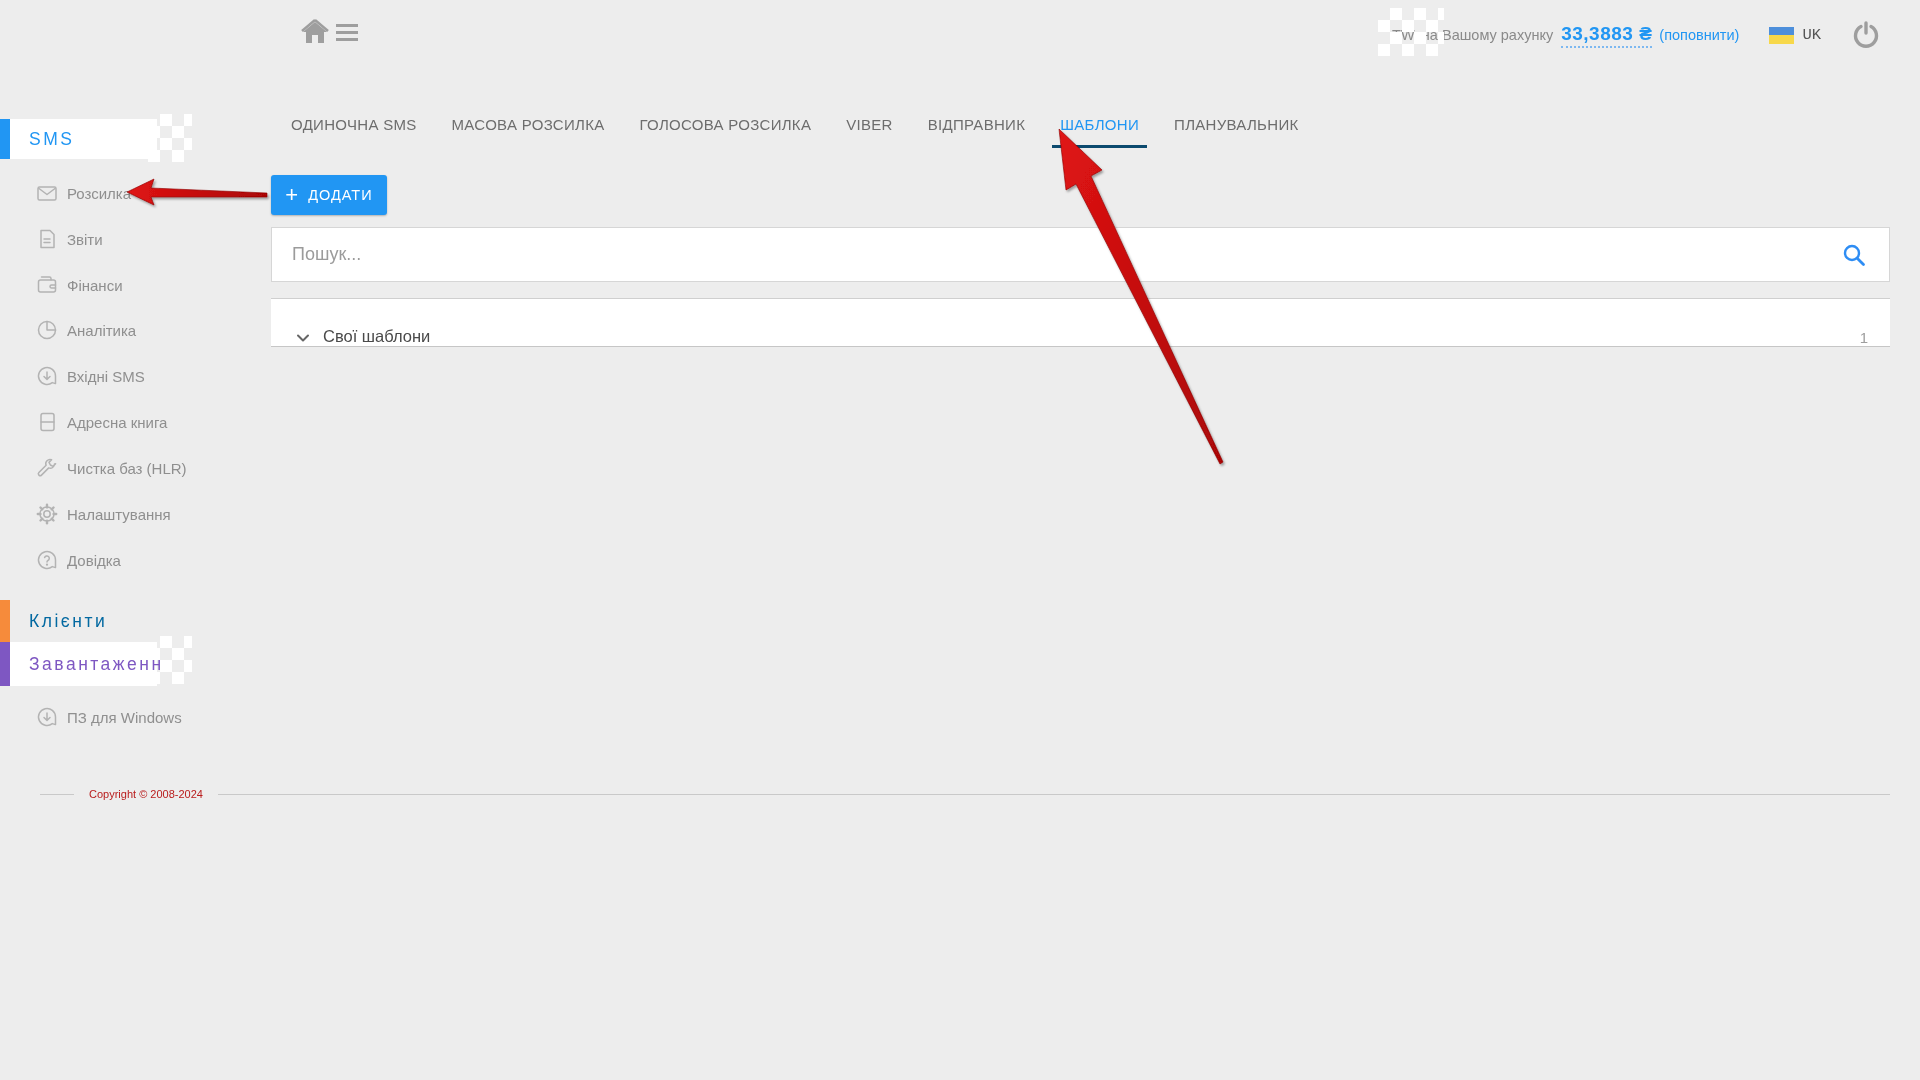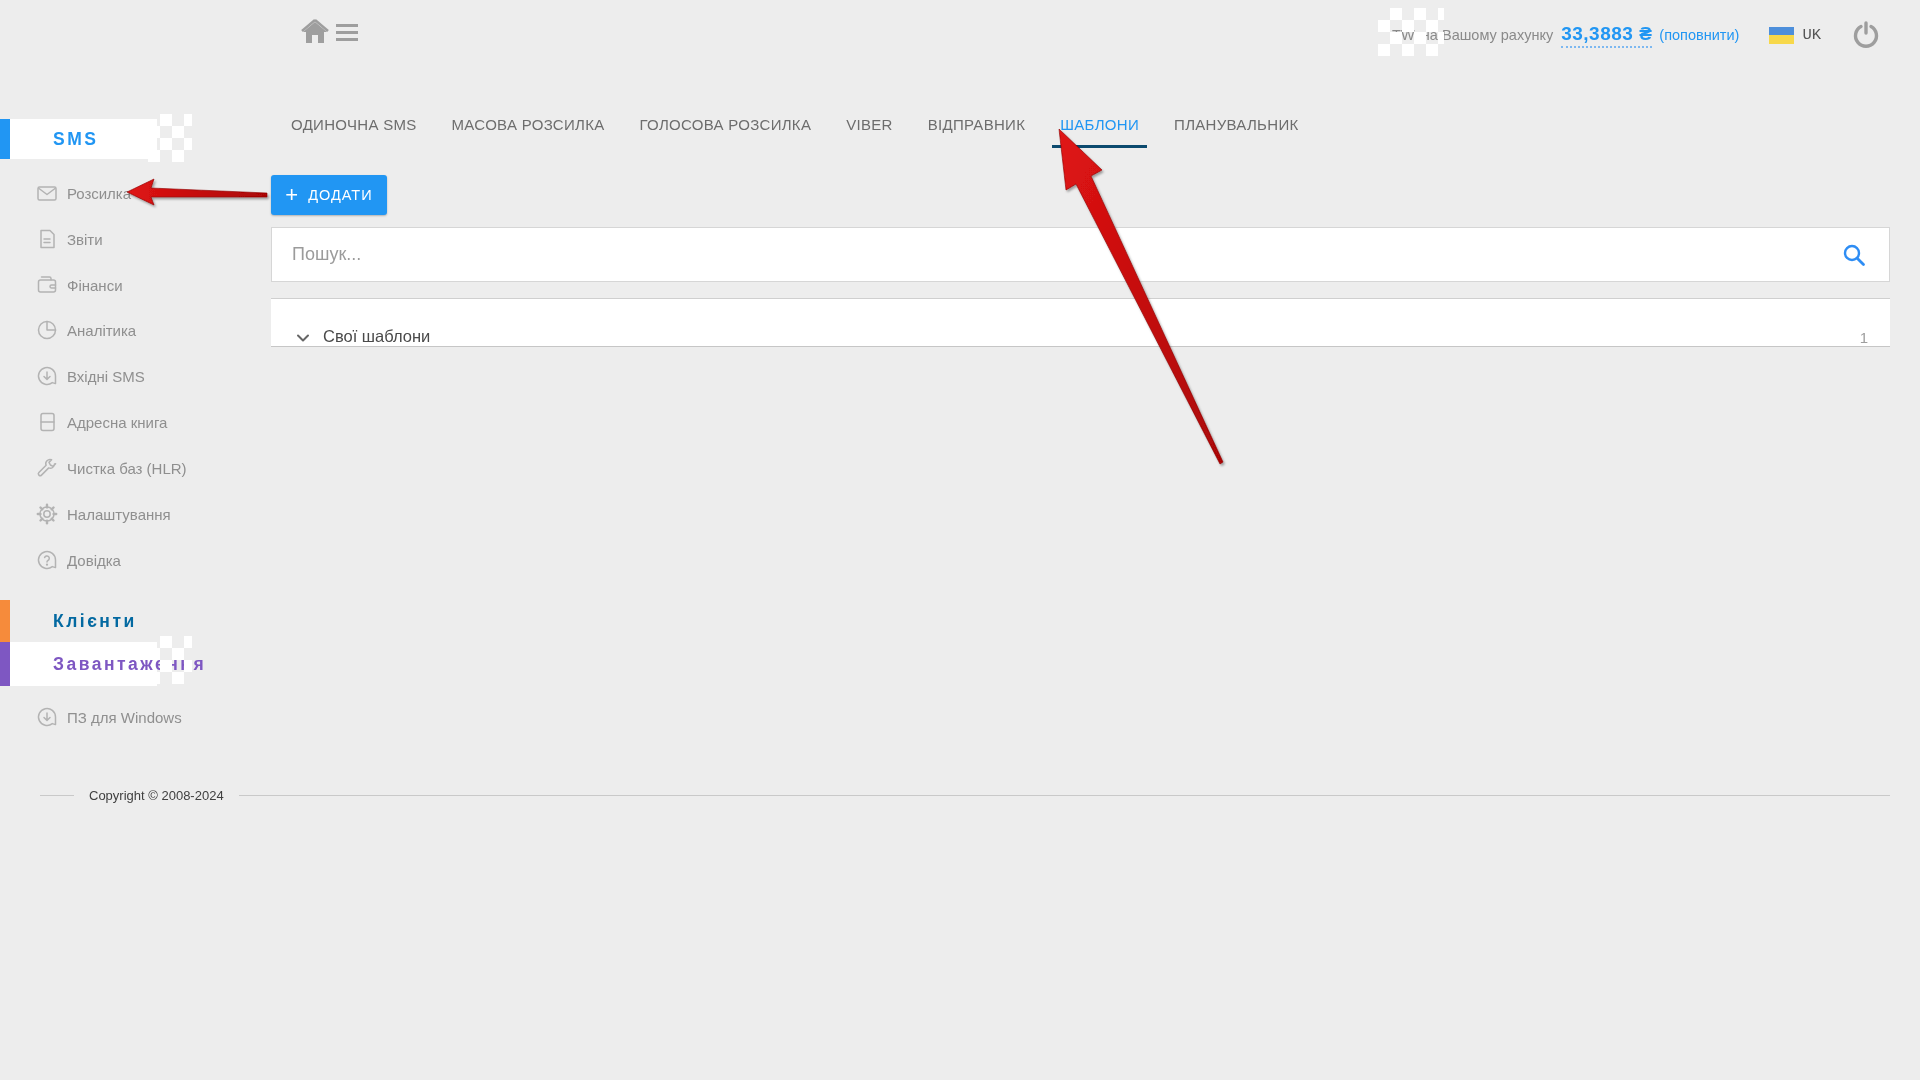--- a/index.html
+++ b/index.html
@@ -27,39 +27,39 @@
   .flag { width:25px; height:17px; display:inline-block; }
   .flag .b { display:block; width:100%; height:50%; background:#4d8fdb; }
   .flag .y { display:block; width:100%; height:50%; background:#f7d84a; }
   .lang-code { font-size:15.5px; color:#555; margin-left:8px; }
   .power-btn { margin-left:30px; width:30px; height:30px; cursor:pointer; }
 
   
   .sidebar { position:absolute; left:0; top:70px; width:270px; }
   .section-row { position:absolute; left:0; display:flex; align-items:center; cursor:pointer; }
   .section-bar { position:absolute; left:0; top:0; bottom:0; width:10px; }
-  .section-label { padding-left:29px; font-size:17.5px; font-weight:700; letter-spacing:2.5px;margin-left:24px; }
+  .section-label { padding-left:29px; font-size:17.5px; font-weight:400; letter-spacing:2.5px; }
   .row-sms { top:49px; height:40px; width:157px; background:#fff; }
   .row-sms .section-bar { background:#2196f3; }
   .row-sms .section-label { color:#2196f3; }
   .row-clients { top:530px; height:42px; width:157px; }
   .row-clients .section-bar { background:#f68b3b; }
   .row-clients .section-label { color:#0369a1; }
   .row-downloads { top:572px; height:44px; width:157px; background:#fff; }
   .row-downloads .section-bar { background:#7e57c2; }
   .row-downloads .section-label { color:#7e57c2; }
 
   .menu-item { position:absolute; left:0; width:270px; height:46px; display:flex; align-items:center;
     padding-left:36px; cursor:pointer;text-align:right; }
   .menu-item .mi-icon { width:22px; height:22px; margin-right:9px; flex:0 0 auto; }
   .menu-item .mi-label { font-size:15px; color:#8f8f8f; }
   .icon-stroke { stroke:#b3b3b3; fill:none; stroke-width:1.5; stroke-linecap:round; stroke-linejoin:round; }
 
   .copyright { position:absolute; left:40px; top:718px; width:1850px; display:flex; align-items:center; }
-  .copyright .txt { font-size:13px; color:#404040; white-space:nowrap; margin:0 15px; }
+  .copyright .txt { font-size:11px; color:#b91c1c; white-space:nowrap; margin:0 15px; }
   .copyright .line { height:1px; background:#c9c9c9; }
   .copyright .line.short { width:34px; }
   .copyright .line.long { flex:1; }
 
   
   .main { position:absolute; left:271px; top:70px; width:1619px; }
   .tabs { position:absolute; left:12px; top:34px; display:flex; }
   .tab { font-size:15px; color:#6d6d6d; letter-spacing:.3px; padding:12px 8px 15px;
     margin-right:19px; cursor:pointer; white-space:nowrap; }
   .tab.active { color:#2196f3; border-bottom:3px solid #0c4a6e; padding-bottom:12px; }

